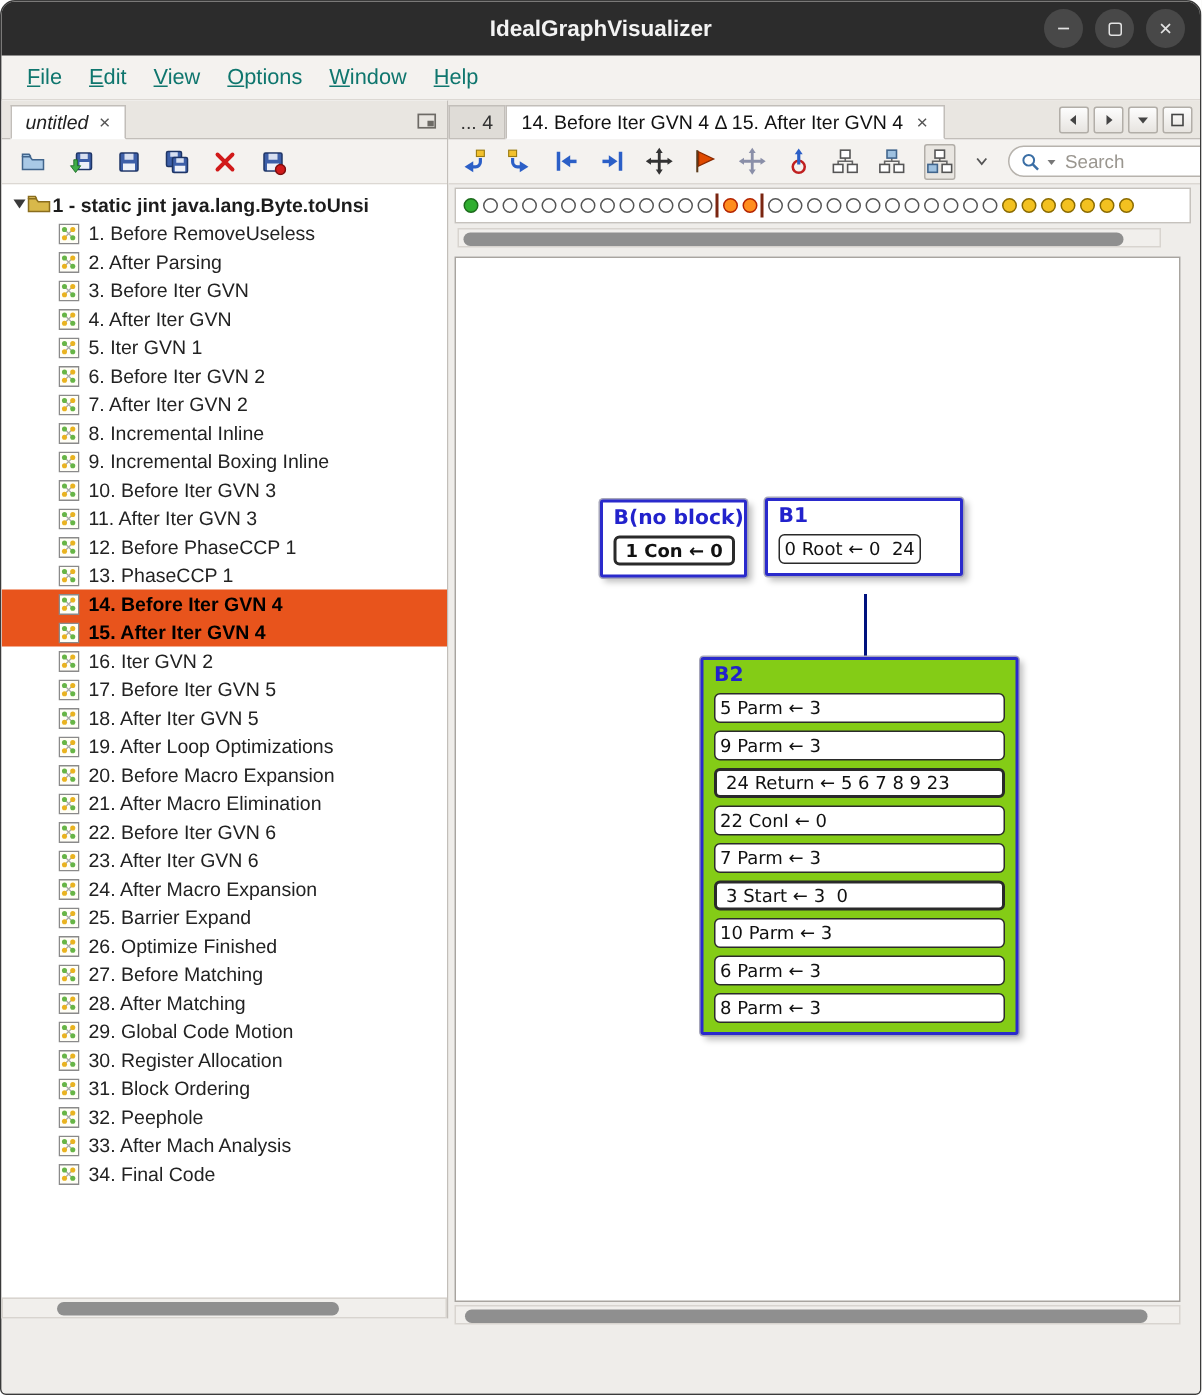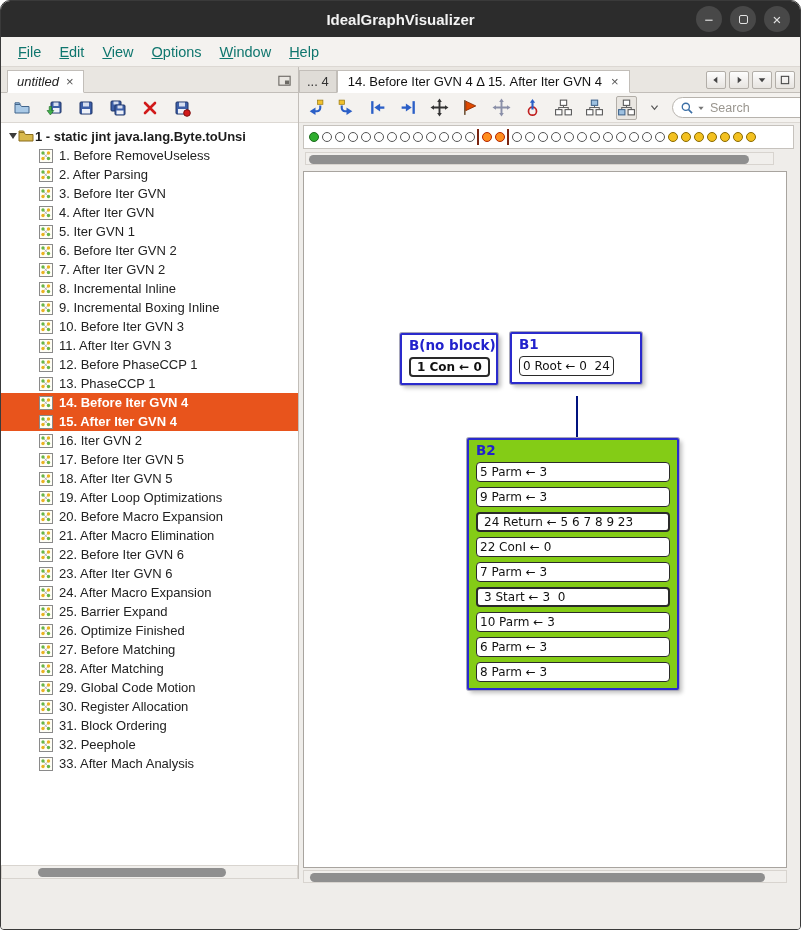--- a/index.html
+++ b/index.html
@@ -35,21 +35,21 @@
   .tab-close{color:#555;font-size:13px;line-height:1;}
   .panel-min-btn{margin-left:auto;margin-right:6px;margin-bottom:4px;display:flex;}
 
   .left-toolbar{flex:0 0 30px;display:flex;align-items:center;gap:10px;padding:0 10px;background:#f4f2ef;border-bottom:1px solid #dcd8d3;}
   .tb-btn{width:22px;height:22px;display:flex;align-items:center;justify-content:center;}
 
   .tree{flex:1;overflow:hidden;background:#fff;padding-top:3px;}
   .tree-root-row{display:flex;align-items:center;gap:1px;padding:2px 4px 2px 8px;height:20px;font-size:13px;font-weight:700;color:#1c1c1c;white-space:nowrap;overflow:hidden;}
   .expander{width:0;height:0;border-left:4.5px solid transparent;border-right:4.5px solid transparent;border-top:6px solid #3a3a3a;flex:0 0 auto;}
   .tree-row{display:flex;align-items:center;gap:6px;height:19px;padding-left:38px;font-size:13px;color:#222;white-space:nowrap;}
-  .tree-row.selected{background:#e8541c;font-weight:700;color:#ffffff;}
+  .tree-row.selected{background:#e8541c;font-weight:700;color:#000000;}
   .tree-icon{display:flex;flex:0 0 auto;}
 
   .hscroll{position:relative;background:#f1efec;border:1px solid #d8d4cf;}
   .left-hscroll{flex:0 0 14px;margin:0;}
   .scroll-thumb{position:absolute;top:2px;height:9px;border-radius:5px;background:#8f8f8f;}
 
   
   .right-panel{flex:1;height:818px;display:flex;flex-direction:column;background:#efedea;min-width:0;}
   .right-tab-row{flex:0 0 26px;background:#e9e6e1;border-bottom:1px solid #c2beb9;display:flex;align-items:flex-end;padding-right:5px;}
   .tab-overflow{padding:3px 7px;background:#dfdcd7;border:1px solid #c2beb9;border-bottom:none;font-size:13px;color:#333;margin-left:0;}
@@ -610,20 +610,33 @@
       <svg width="14" height="14" viewBox="0 0 14 14">
         <rect x="0.5" y="0.5" width="13" height="13" fill="#fffef6" stroke="#8a8a8a"></rect>
         <path d="M4 4L9.5 9.5M9.5 4L4 9.5" stroke="#aaa" stroke-width="0.8"></path>
         <circle cx="4" cy="4" r="1.7" fill="#67b546"></circle>
         <circle cx="9.5" cy="4" r="1.7" fill="#e9b320"></circle>
         <circle cx="4" cy="9.5" r="1.7" fill="#e9b320"></circle>
         <circle cx="9.5" cy="9.5" r="1.7" fill="#67b546"></circle>
       </svg>
     </span>
     <span class="tree-label">33. After Mach Analysis</span>
+  </div>
+            <div class="tree-row">
+    <span class="tree-icon">
+      <svg width="14" height="14" viewBox="0 0 14 14">
+        <rect x="0.5" y="0.5" width="13" height="13" fill="#fffef6" stroke="#8a8a8a"></rect>
+        <path d="M4 4L9.5 9.5M9.5 4L4 9.5" stroke="#aaa" stroke-width="0.8"></path>
+        <circle cx="4" cy="4" r="1.7" fill="#67b546"></circle>
+        <circle cx="9.5" cy="4" r="1.7" fill="#e9b320"></circle>
+        <circle cx="4" cy="9.5" r="1.7" fill="#e9b320"></circle>
+        <circle cx="9.5" cy="9.5" r="1.7" fill="#67b546"></circle>
+      </svg>
+    </span>
+    <span class="tree-label">34. Final Code</span>
   </div>
           </div>
       </div>
 
       <div class="hscroll left-hscroll">
         <span class="scroll-thumb" style="left:36px;width:188px;"></span>
       </div>
     </div>
 
     <div class="right-panel">

